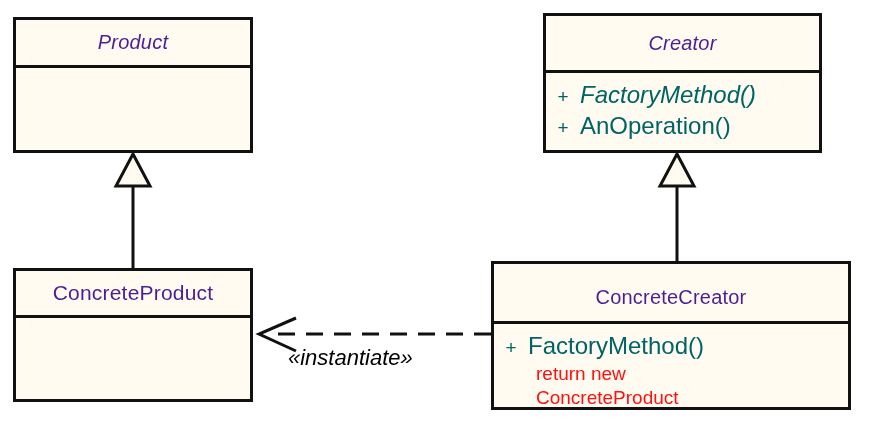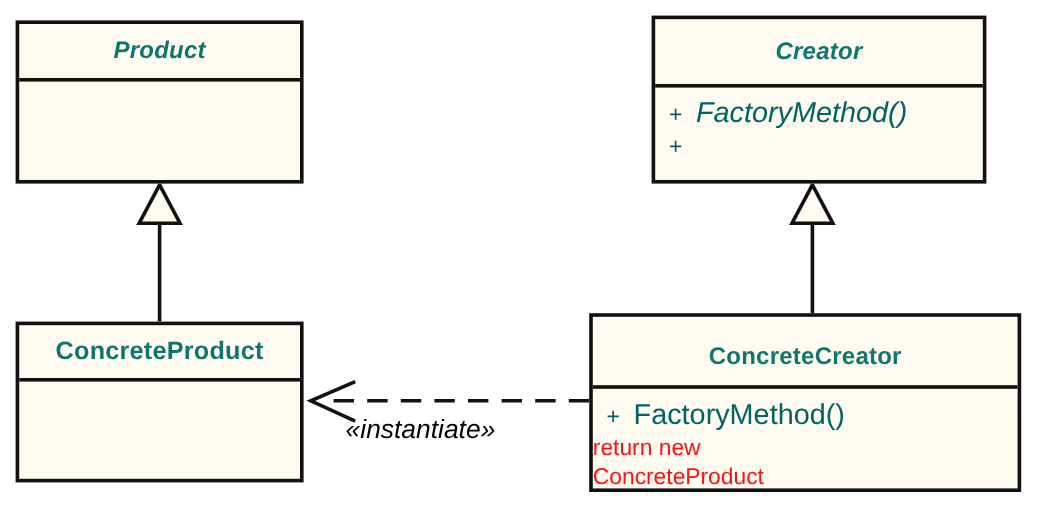--- a/index.html
+++ b/index.html
@@ -36,22 +36,22 @@
   }
   .uml-members-compartment {
     box-sizing: border-box;
     flex: 1 1 auto;
     padding: 7px 0 0 0;
     overflow: hidden;
   }
 
   .class-title {
     font-size: 20px;
-    font-weight: bold;
-    color: #0f766e;
+    font-weight: normal;
+    color: #4c1d95;
     letter-spacing: 0.2px;
     white-space: nowrap;
   }
   .class-title.abstract {
     font-style: italic;
   }
   .class-title.fit {
     font-size: 21px;
   }
 
@@ -79,20 +79,21 @@
   }
   .member-note {
     font-size: 19px;
     color: #ff1111;
   }
   .note-row {
     display: flex;
     align-items: flex-start;
     line-height: 1.28;
     white-space: nowrap;
+    padding-left: 42px;
   }
 
   
   #connectors {
     position: absolute;
     left: 0;
     top: 0;
     width: 874px;
     height: 431px;
     pointer-events: none;
@@ -140,20 +141,21 @@
     <div class="uml-name-compartment" style="height:57px;">
       <span class="class-title abstract">Creator</span>
     </div>
     <div class="uml-members-compartment">
       <div class="member-row">
         <span class="member-vis">+</span>
         <span class="member-name abstract">FactoryMethod()</span>
       </div>
       <div class="member-row">
         <span class="member-vis">+</span>
+        <span class="member-name">AnOperation()</span>
       </div>
     </div>
   </div>
 
   <div class="uml-class" style="left:13px; top:268px; width:240px; height:134px;">
     <div class="uml-name-compartment" style="height:47px;">
       <span class="class-title fit">ConcreteProduct</span>
     </div>
     <div class="uml-members-compartment"></div>
   </div>

